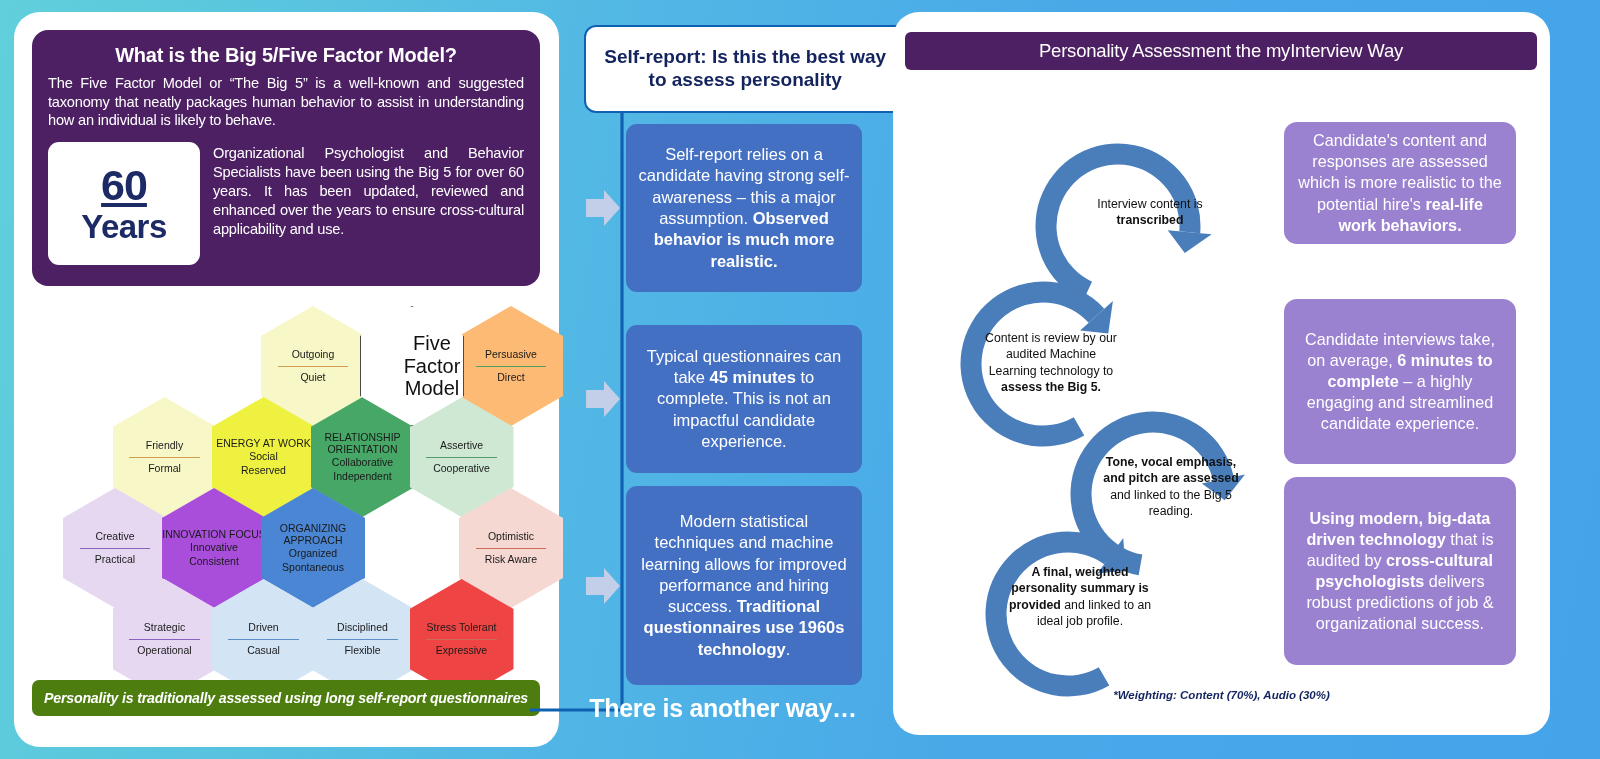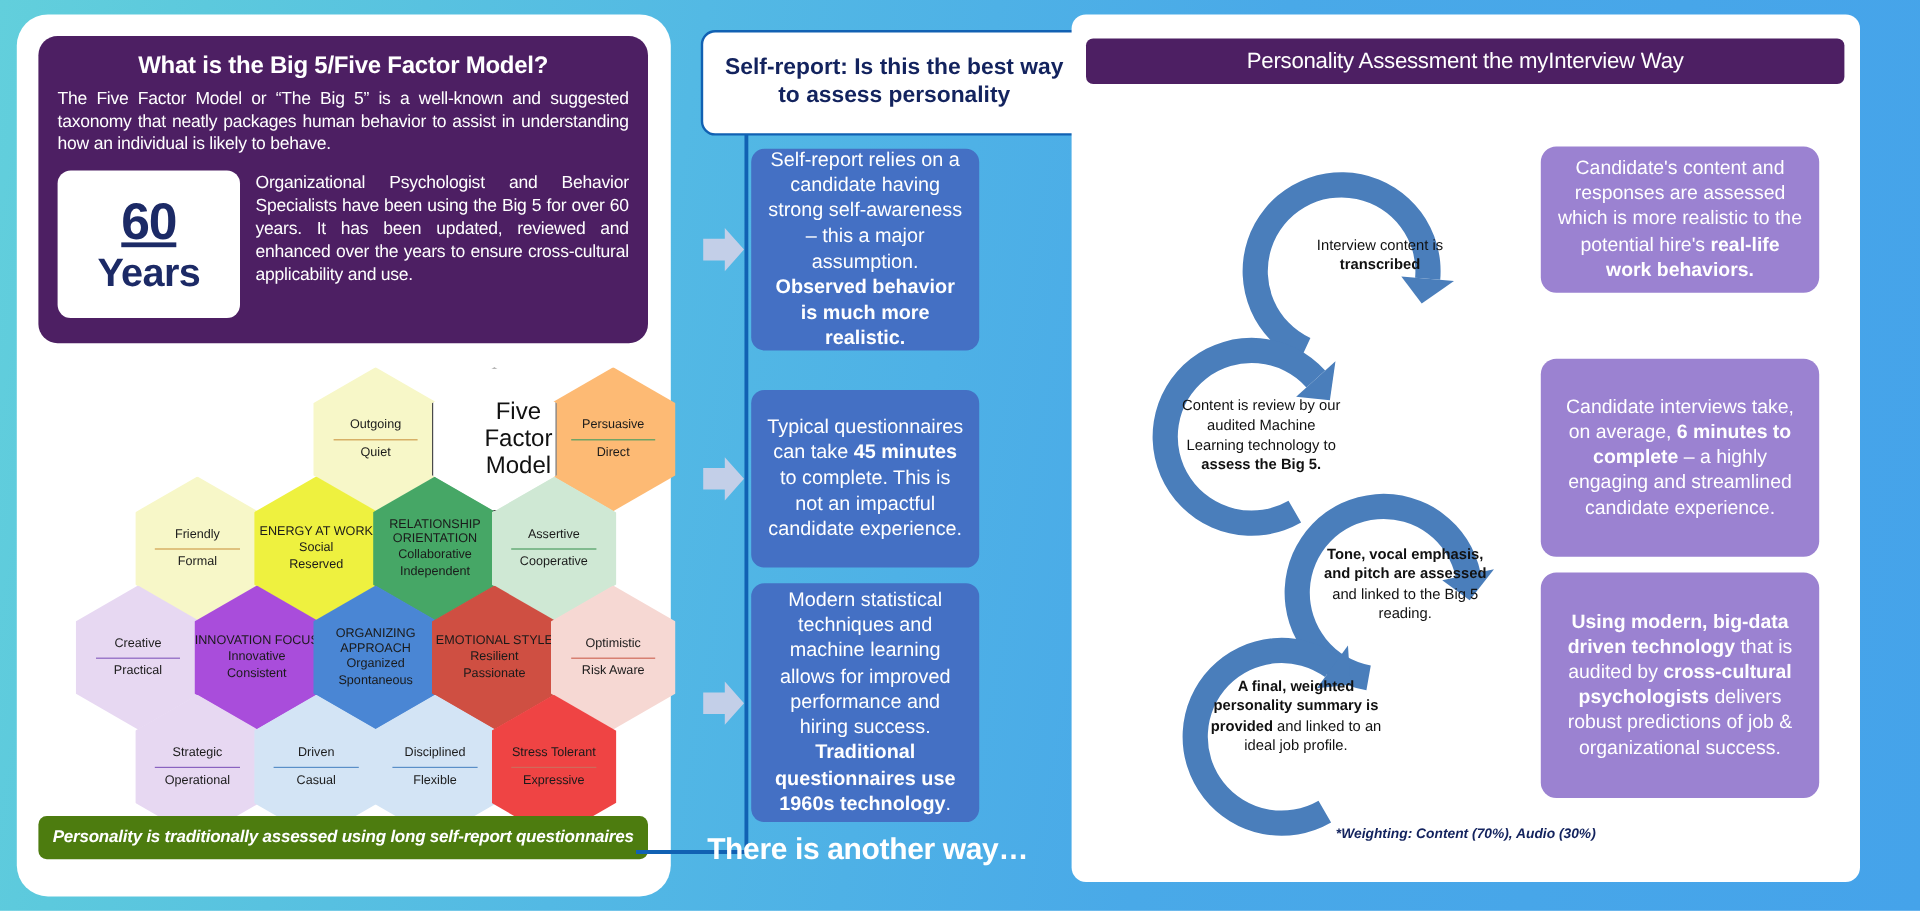--- a/index.html
+++ b/index.html
@@ -87,41 +87,41 @@
   #mid-col { position: absolute; left: 584px; top: 20px; width: 282px; height: 730px; }
   #selfreport-header {
     position: absolute; left: 0px; top: 5px; width: 334px; height: 88px;
     background: #ffffff; border: 2.6px solid #1161b3; border-radius: 12px;
     display: flex; align-items: center; justify-content: center;
     text-align: center; padding: 0 8px;
     font-size: 19px; font-weight: bold; color: #13235e; line-height: 1.2;
   }
   #selfreport-header .qm { color: #1161b3; font-weight: bold; }
   .mid-card {
-    position: absolute; left: 42px; width: 190px;
+    position: absolute; left: 42px; width: 236px;
     background: #4470c4; border-radius: 11px;
     color: #ffffff; font-size: 16.5px; line-height: 1.29;
     text-align: center; padding: 13px 12px;
     display: flex; align-items: center; justify-content: center;
   }
   .mid-card b { font-weight: bold; }
   .mid-arrow {
     position: absolute; left: 0px; width: 38px; height: 44px;
   }
   #another-way {
     position: absolute; left: 0px; top: 674px; width: 278px;
     text-align: center; color: #ffffff; font-size: 25px; font-weight: bold;
     letter-spacing: -0.3px;
   }
 
   
   #right-panel {
     position: absolute; left: 893px; top: 12px;
     width: 657px; height: 723px;
-    background: #ffffff; border-radius: 12px;
+    background: #ffffff; border-radius: 26px;
   }
   #right-header {
     position: absolute; left: 12px; top: 20px;
     width: 632px; height: 38px;
     background: #4d1f63; border-radius: 6px;
     display: flex; align-items: center; justify-content: center;
     color: #ffffff; font-size: 18.5px; letter-spacing: -0.2px;
   }
   .flow-label {
     position: absolute; text-align: center;
@@ -198,25 +198,20 @@
       </div>
       <div class="hex" style="background: rgb(169, 77, 219); left: 148px; top: 190px;">
         <div class="cat">INNOVATION FOCUS</div>
         <div class="trait">Innovative</div>
         <div class="trait">Consistent</div>
       </div>
       <div class="hex" style="background: rgb(74, 134, 212); left: 247px; top: 190px;">
         <div class="cat">ORGANIZING APPROACH</div>
         <div class="trait">Organized</div>
         <div class="trait">Spontaneous</div>
-      </div>
-      <div class="hex" style="background: rgb(207, 79, 66); left: 346px; top: 190px;">
-        <div class="cat">EMOTIONAL STYLE</div>
-        <div class="trait">Resilient</div>
-        <div class="trait">Passionate</div>
       </div>
       <div class="hex" style="background: rgb(246, 216, 211); left: 445px; top: 190px;">
         <div>Optimistic</div>
         <div class="sep" style="background: rgb(207, 106, 90);"></div>
         <div>Risk Aware</div>
       </div>
       <div class="hex" style="background: rgb(231, 216, 242); left: 98.5px; top: 281px;">
         <div>Strategic</div>
         <div class="sep" style="background: rgb(138, 99, 192);"></div>
         <div>Operational</div>

